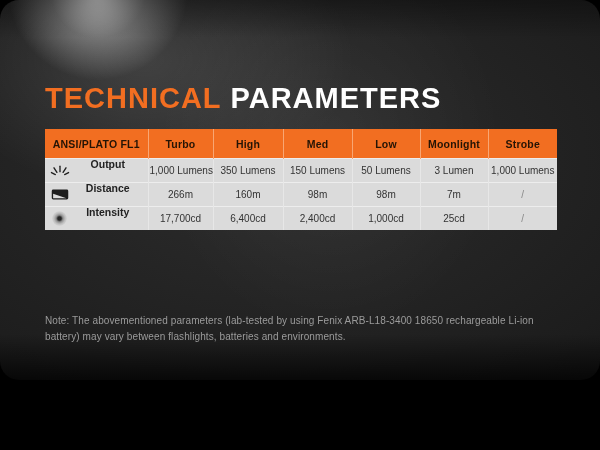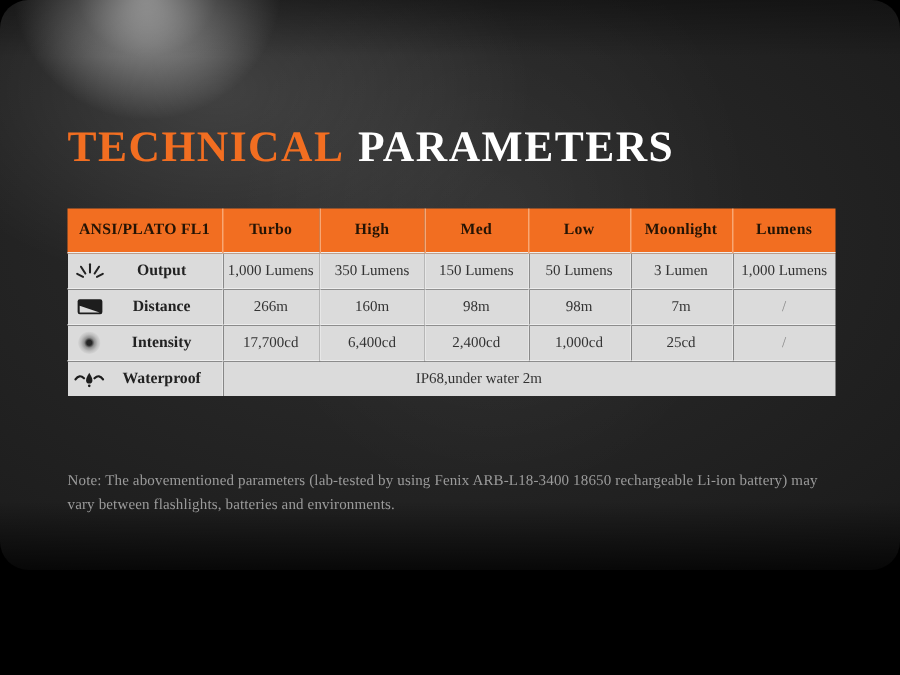--- a/index.html
+++ b/index.html
@@ -1,46 +1,46 @@
 <!DOCTYPE html>
 <html><head>
 <meta charset="utf-8">
 <style>
   html,body{margin:0;padding:0;background:#000;}
   .stage{
     position:relative;width:600px;height:380px;overflow:hidden;
-    font-family:Liberation Serif, serif;
+    font-family:Liberation Sans, sans-serif;
     background:
       linear-gradient(180deg, rgba(0,0,0,.35) 0%, rgba(0,0,0,0) 10%, rgba(0,0,0,0) 88%, rgba(0,0,0,.75) 100%),
       radial-gradient(circle 120px at 98px -10px, rgba(255,255,255,.92) 0%, rgba(255,255,255,.30) 40%, rgba(255,255,255,0) 75%),
       radial-gradient(ellipse 300px 190px at 145px 60px, rgba(255,255,255,.13) 0%, rgba(255,255,255,0) 70%),
       radial-gradient(ellipse 230px 260px at 330px 140px, rgba(255,255,255,.05) 0%, rgba(255,255,255,0) 75%),
       radial-gradient(ellipse 760px 460px at 45% 42%, #2d2d2d 0%, #1d1d1d 55%, #0b0b0b 100%);
     border-radius: 19px;
   }
   .title{position:absolute;left:45px;top:84px;font-size:29px;font-weight:bold;letter-spacing:1px;line-height:1;white-space:nowrap;}
   .title .hl{color:#F26E21;margin-right:9px;}
   .title .rest{color:#FFFFFF;}
 
-  table.spec{position:absolute;left:45px;top:139px;width:512px;border-collapse:collapse;table-layout:fixed;}
+  table.spec{position:absolute;left:45px;top:129px;width:512px;border-collapse:collapse;table-layout:fixed;}
   .spec th{
     background:#F26E21;color:#241405;font-size:10.5px;font-weight:bold;
     height:29px;text-align:center;padding:0;letter-spacing:.2px;
     border-right:1px solid rgba(255,235,215,.45);
   }
   .spec th.last{border-right:none;}
   .spec td{
     background:#DBDBDB;color:#333;font-size:10px;height:23px;text-align:center;
     padding:0 1px;border-top:1px solid #ededed;border-right:1px solid #e7e7e7;
     overflow:hidden;white-space:nowrap;
   }
   .spec td.last{border-right:none;}
   .spec td.c-slash{color:#8a8a8a;}
   .spec td.c-merged{padding-right:68px;white-space:normal;}
-  .param-inner{display:flex;align-items:center;height:100%;}
+  .param-inner{display:flex;height:100%;}
   .icon-box{width:27px;display:flex;justify-content:center;align-items:center;flex:none;}
   .plabel{flex:1;text-align:center;font-weight:bold;color:#222;font-size:10.5px;line-height:11px;white-space:normal;padding-right:4px;}
   .dot-glow{width:15px;height:15px;border-radius:50%;
     background:radial-gradient(circle,#262626 0 16%,rgba(80,80,80,.55) 32%,rgba(135,135,135,.35) 52%,rgba(160,160,160,0) 74%);}
   .note{
     position:absolute;left:45px;top:313px;width:514px;
     color:#9b9b9b;font-size:10px;line-height:1.6;letter-spacing:.1px;
   }
 </style>
 </head>
@@ -63,21 +63,21 @@
         <col style="width:69px">
     </colgroup>
     <thead>
       <tr>
         <th>ANSI/PLATO FL1</th>
         <th>Turbo</th>
         <th>High</th>
         <th>Med</th>
         <th>Low</th>
         <th>Moonlight</th>
-        <th class="last">Lumens</th>
+        <th class="last">Strobe</th>
       </tr>
     </thead>
     <tbody>
       <tr>
         <td>
           <div class="param-inner">
             <span class="icon-box">
               <svg width="20" height="14" viewBox="0 0 22 15">
                 <g stroke="#222" stroke-width="1.5" stroke-linecap="round">
                   <line x1="11" y1="8.2" x2="11" y2="2.2"></line>
@@ -126,34 +126,18 @@
             <span class="plabel">Intensity</span>
           </div>
         </td>
         <td>17,700cd</td>
         <td>6,400cd</td>
         <td>2,400cd</td>
         <td>1,000cd</td>
         <td>25cd</td>
         <td class="last c-slash">/</td>
       </tr>
-      <tr>
-        <td>
-          <div class="param-inner">
-            <span class="icon-box">
-              <svg width="21" height="13" viewBox="0 0 24 14">
-                <path d="M1.5 7.5 Q4.5 3.2 8 6.6" fill="none" stroke="#1d1d1d" stroke-width="1.7" stroke-linecap="round"></path>
-                <path d="M16 6.6 Q19.5 3.2 22.5 7.5" fill="none" stroke="#1d1d1d" stroke-width="1.7" stroke-linecap="round"></path>
-                <path d="M12 2.5 C10.3 5.3 9.6 6.8 9.6 8.3 a2.4 2.4 0 0 0 4.8 0 C14.4 6.8 13.7 5.3 12 2.5 z" fill="#1d1d1d"></path>
-                <circle cx="12" cy="12.4" r="1" fill="#1d1d1d"></circle>
-              </svg>
-            </span>
-            <span class="plabel">Waterproof</span>
-          </div>
-        </td>
-        <td class="last c-merged" colspan="6">IP68,under water 2m</td>
-      </tr>
     </tbody>
   </table>
 
   <div class="note">Note: The abovementioned parameters (lab-tested by using Fenix ARB-L18-3400 18650 rechargeable Li-ion battery) may vary between flashlights, batteries and environments.</div>
 
 </div>
 
 </body></html>

